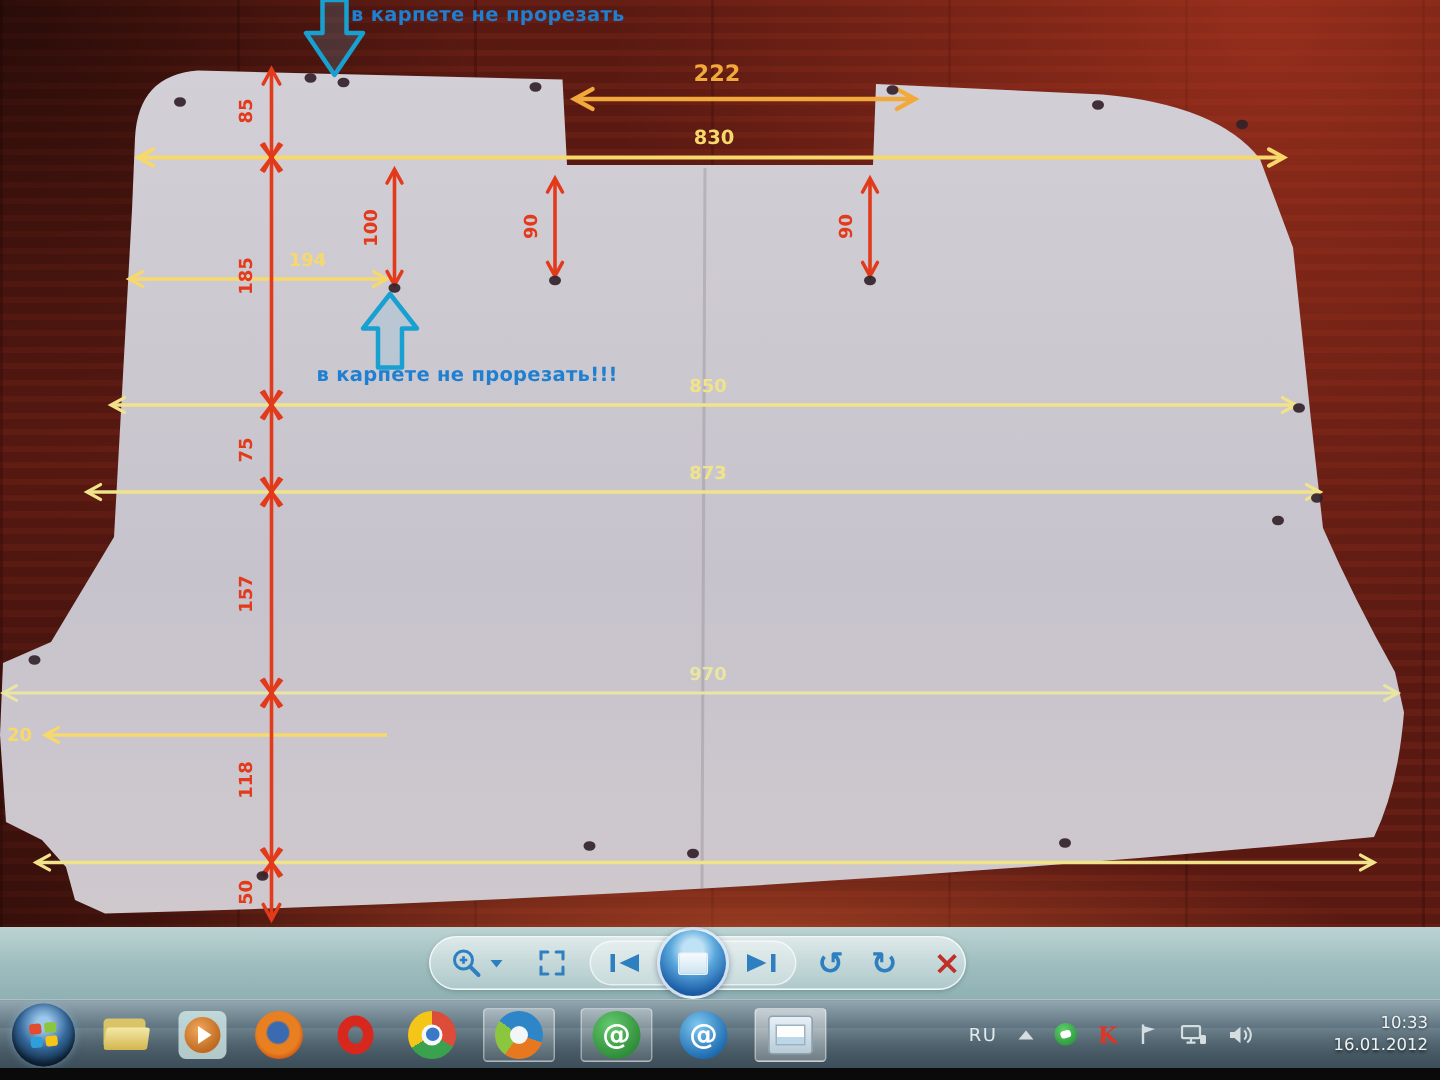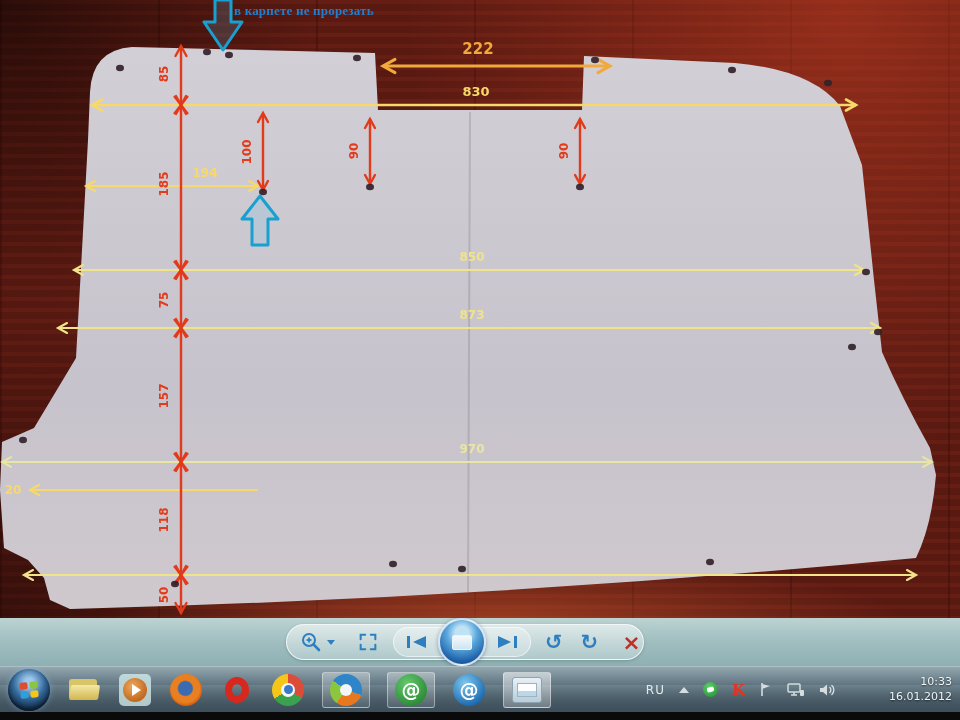--- a/index.html
+++ b/index.html
@@ -11,21 +11,21 @@
     background:
       radial-gradient(ellipse 60% 14% at 52% 100%, rgba(205,88,46,.55), transparent 70%),
       radial-gradient(circle at 88% 2%, rgba(195,62,35,.55), transparent 42%),
       radial-gradient(circle at 0% 0%, rgba(0,0,0,.55), transparent 28%),
       radial-gradient(circle at 0% 100%, rgba(0,0,0,.4), transparent 30%),
       repeating-linear-gradient(90deg, rgba(50,8,6,.35) 0 2px, transparent 2px 158px),
       repeating-linear-gradient(0deg, rgba(150,45,28,.16) 0 4px, rgba(70,15,10,.14) 4px 11px),
       #5c1b13;}
   #tpl{position:absolute;left:0;top:0;}
   #tpl text{font-family:"DejaVu Sans",sans-serif;}
-  .note{position:absolute;font-size:13px;font-weight:bold;color:#1f7fd0;letter-spacing:.2px;font-family:Liberation Serif, serif;}
+  .note{position:absolute;font-size:13px;font-weight:bold;color:#1f7fd0;letter-spacing:.2px;}
   #note1{left:234px;top:3px;}
   #note2{left:211px;top:243px;}
 
   
   #viewer-strip{position:absolute;left:0;top:618px;width:960px;height:48px;
     background:linear-gradient(#bcd3d2,#9dbcbe 55%,#8fb1b4);}
   #toolbar{position:absolute;left:286px;top:6px;width:358px;height:36px;border-radius:18px;
     background:linear-gradient(rgba(255,255,255,.55),rgba(225,238,238,.35));
     border:1px solid rgba(255,255,255,.75);
     box-shadow:0 1px 3px rgba(30,60,60,.25);
@@ -232,20 +232,21 @@
           <ellipse cx="23" cy="440" rx="4" ry="3.2" fill="#33222a" opacity="0.92"></ellipse>
           <ellipse cx="175" cy="584" rx="4" ry="3.2" fill="#33222a" opacity="0.92"></ellipse>
           <ellipse cx="393" cy="564" rx="4" ry="3.2" fill="#33222a" opacity="0.92"></ellipse>
           <ellipse cx="462" cy="569" rx="4" ry="3.2" fill="#33222a" opacity="0.92"></ellipse>
           <ellipse cx="710" cy="562" rx="4" ry="3.2" fill="#33222a" opacity="0.92"></ellipse>
         </g>
       <path d="M215,0 L231,0 L231,22 L242,22 L223,50 L204,22 L215,22 Z" fill="rgba(100,190,230,.18)" stroke="#18a0d0" stroke-width="3" stroke-linejoin="round"></path>
       <path d="M252,245 L252,219 L242,219 L260,196 L278,219 L268,219 L268,245 Z" fill="rgba(100,190,230,.18)" stroke="#18a0d0" stroke-width="3" stroke-linejoin="round"></path>
     </svg>
     <div class="note" id="note1">в карпете не прорезать</div>
+    <div class="note" id="note2">в карпете не прорезать!!!</div>
   </div>
 
   <div id="viewer-strip">
     <div id="toolbar">
       <div class="tbtn">
         <svg width="24" height="24" viewBox="0 0 24 24">
           <circle cx="10" cy="10" r="6" fill="none" stroke="#2e7fc0" stroke-width="2"></circle>
           <line x1="10" y1="7.5" x2="10" y2="12.5" stroke="#2e7fc0" stroke-width="1.8"></line>
           <line x1="7.5" y1="10" x2="12.5" y2="10" stroke="#2e7fc0" stroke-width="1.8"></line>
           <line x1="14.5" y1="14.5" x2="20" y2="20" stroke="#2e7fc0" stroke-width="2.6" stroke-linecap="round"></line>

